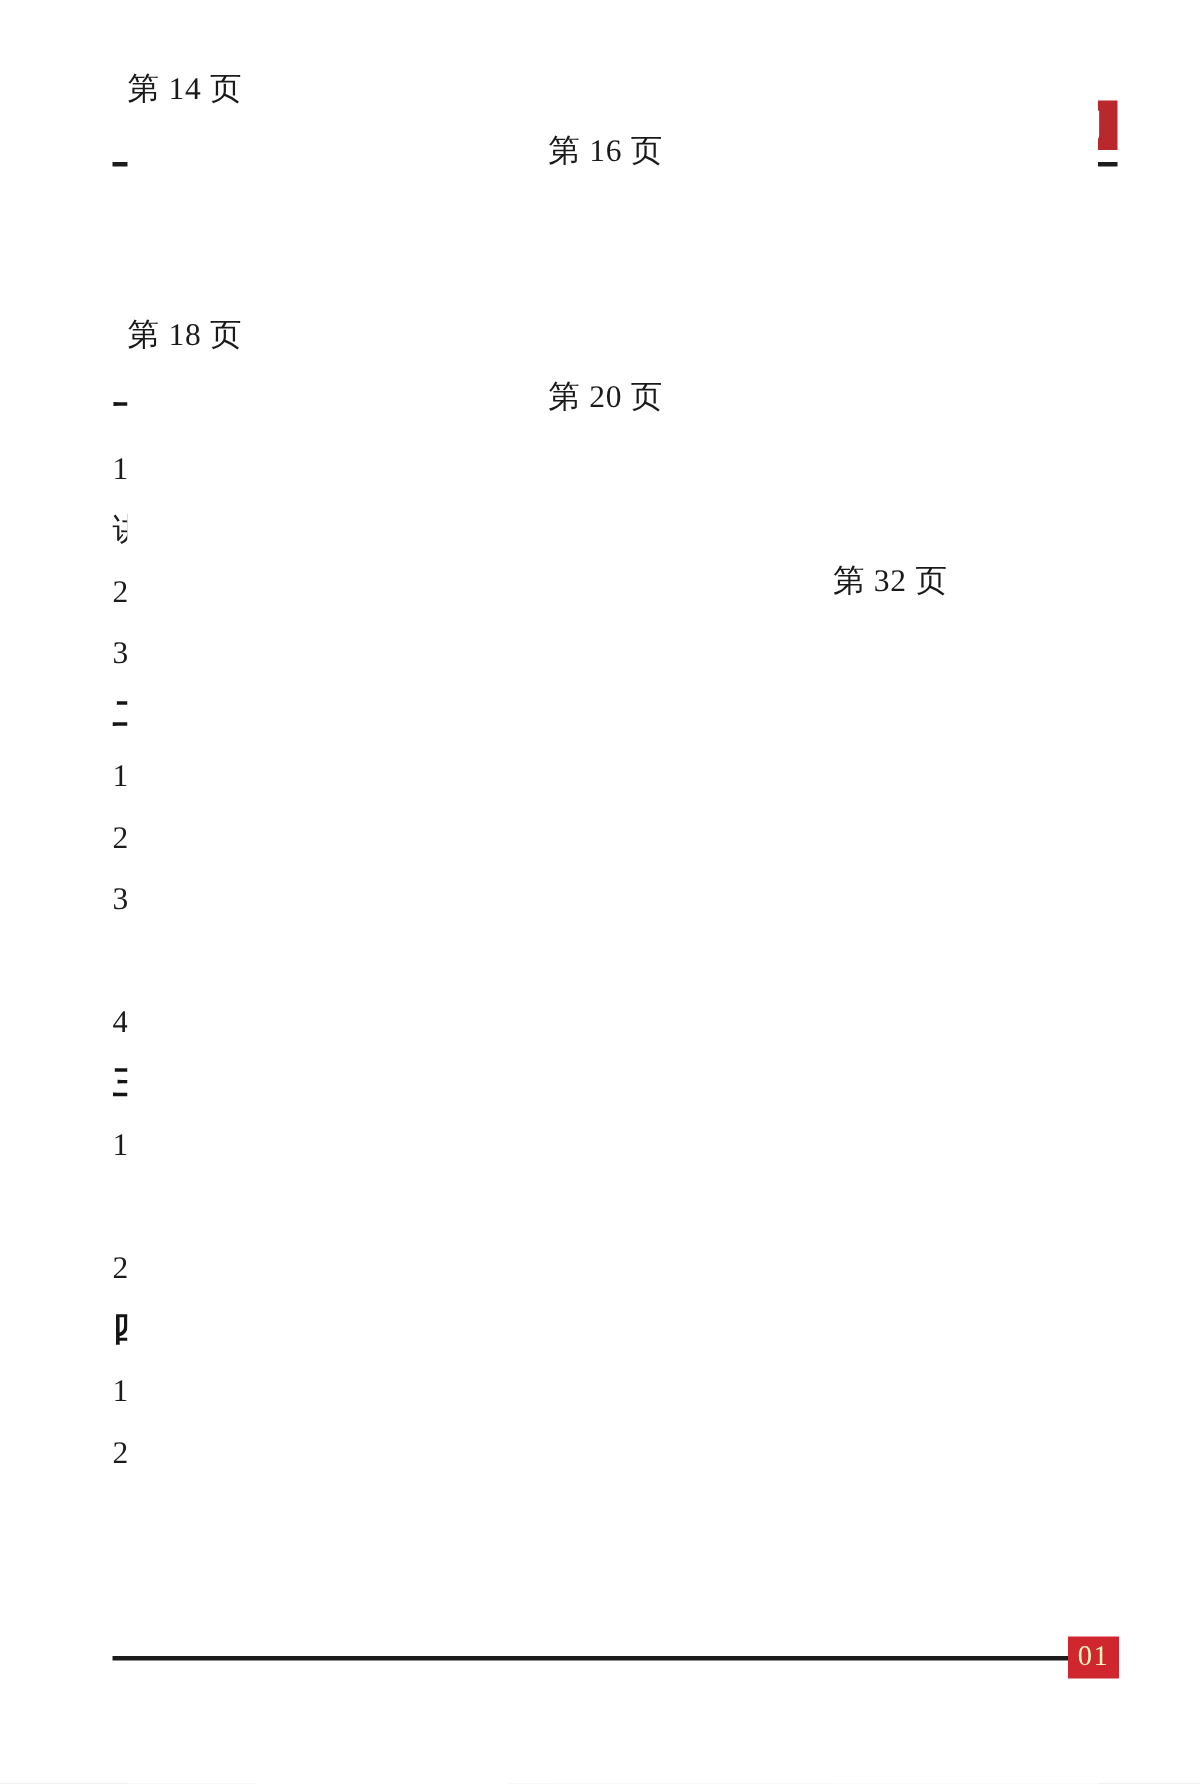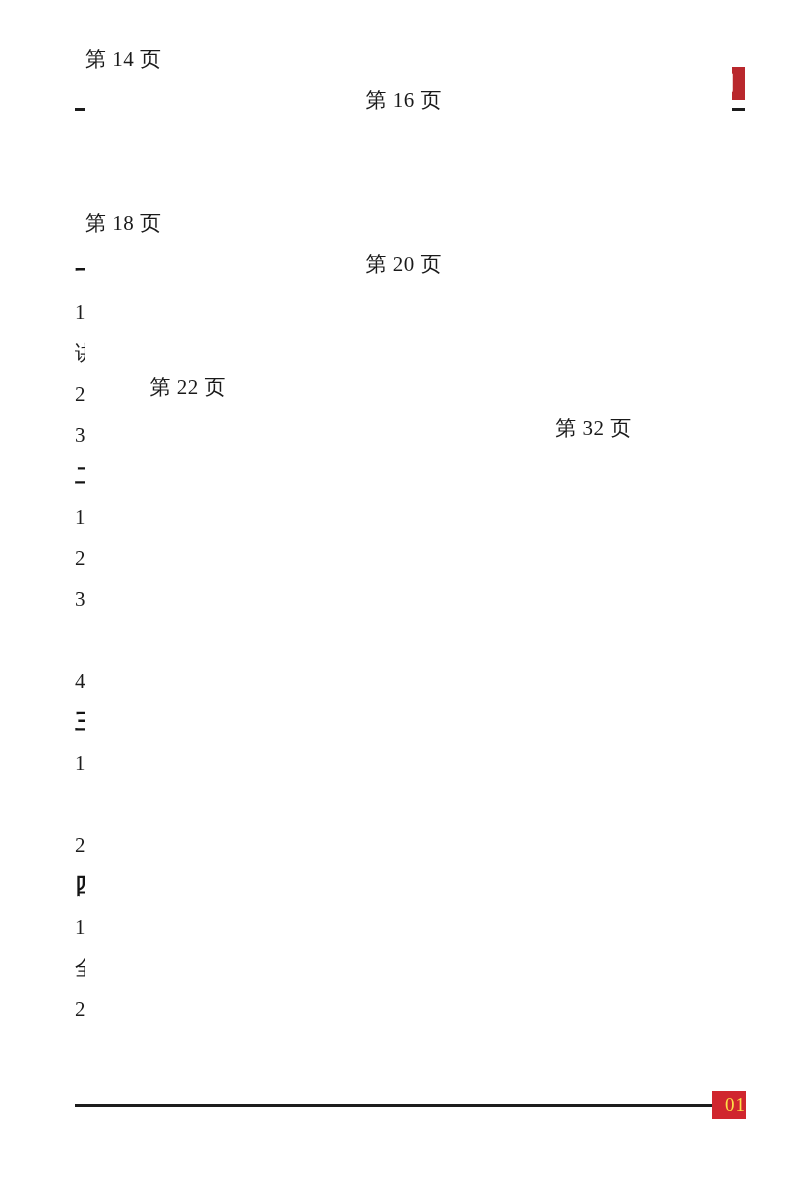--- a/index.html
+++ b/index.html
@@ -71,23 +71,23 @@
     background-image:radial-gradient(circle,#1c1c1c 1.5px,rgba(0,0,0,0) 1.9px);
     background-size:7.6px 100%;
     background-repeat:repeat-x;
     background-position:0 center;
   }
   .toc-row .page{white-space:nowrap;}
   
   .page-number-badge{
     position:absolute;top:1091px;left:712px;
     width:34px;height:28px;line-height:28px;
-    text-align:right;
+    text-align:center;
     font-family:"Liberation Serif","DejaVu Serif",serif;
-    font-size:19px;color:#fde047;
+    font-size:19px;color:#fef9c3;
     letter-spacing:1px;
   }
 </style>
 </head>
 <body>
 
 <div class="page">
 
   <div class="header">
     <span class="masthead">廉洁交运2023</span>
@@ -155,25 +155,20 @@
       <div class="toc-row">
         <span class="t">2. 集团公司党委近期下发通报</span>
         <span class="dots"></span>
         <span class="page">第 20 页</span>
       </div>
       <div class="toc-heading">四、纪检实务</div>
       <div class="toc-row">
         <span class="t">1. 公职人员“经商兼职”问题党纪、政务及身份规定和执纪执法要点</span>
       </div>
       <div class="toc-row">
-        <span class="t">全清单</span>
-        <span class="dots"></span>
-        <span class="page">第 22 页</span>
-      </div>
-      <div class="toc-row">
         <span class="t">2. 辨析丨“八项规定”和“中央八项规定精神”的区别</span>
         <span class="dots"></span>
         <span class="page">第 32 页</span>
       </div>
     </div>
 
   <div class="rule rule-bottom"></div>
 
   <div class="page-number-badge" style="background-color: rgb(208, 38, 46);">01</div>
 

